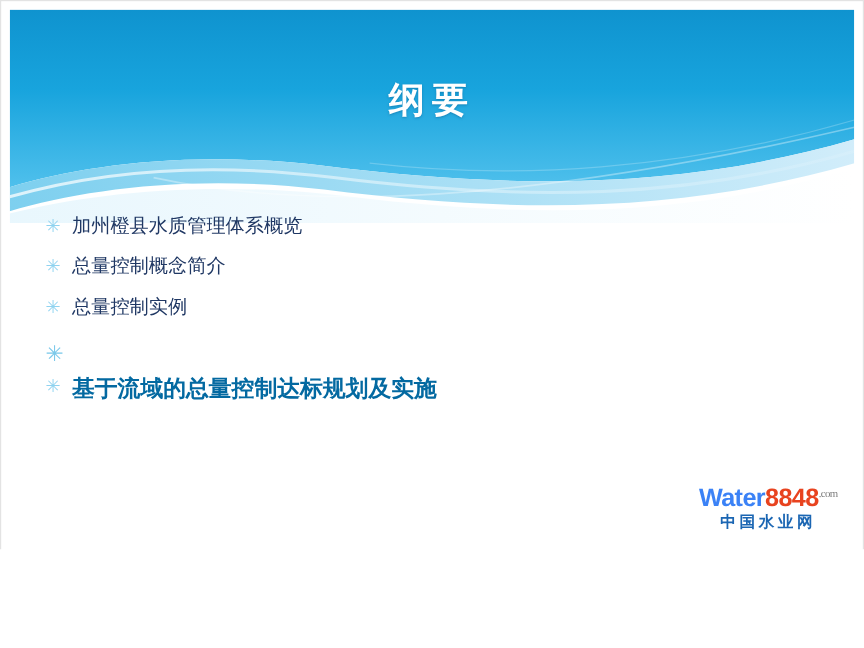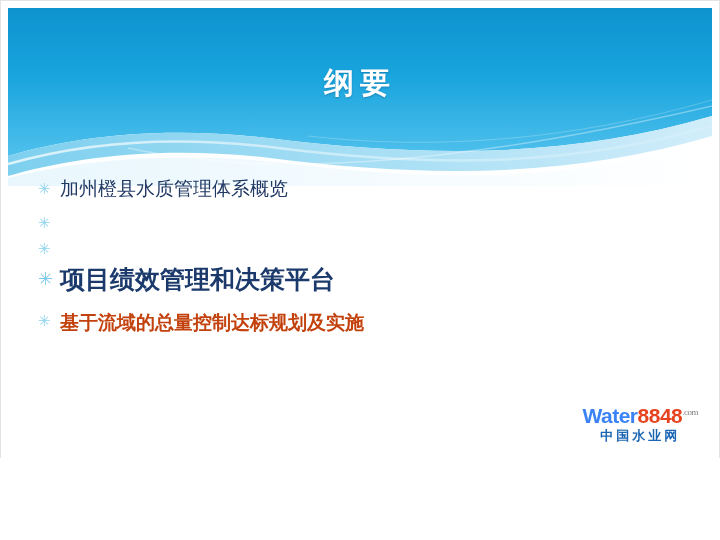--- a/index.html
+++ b/index.html
@@ -66,41 +66,41 @@
     width: 22px;
     flex: 0 0 22px;
     text-align: left;
     padding-top: 9px;
   }
   .bullet-text {
     color: #1f3864;
     font-family: "DejaVu Sans", sans-serif;
   }
   .lvl-normal .bullet-text {
-    font-size: 19px;
+    font-size: 16px;
     line-height: 32px;
     color: #203864;
     text-align: center;
   }
   .lvl-big .bullet-mark {
     color: #7cc9ea;
     font-size: 18px;
     padding-top: 12px;
   }
   .lvl-big .bullet-text {
     font-size: 25px;
     line-height: 44px;
     font-weight: bold;
     color: #1b3a6b;
   }
   .lvl-bold .bullet-text {
     font-size: 19px;
     line-height: 36px;
     font-weight: bold;
-    color: #c2410c;
+    color: #0369a1;
   }
 
   
   #watermark {
     position: absolute;
     left: 120px;
     top: 485px;
     font-size: 20px;
     color: #f2f2f2;
     letter-spacing: 2px;
@@ -189,29 +189,30 @@
 
   <div id="bullets">
 
     <div class="bullet-row lvl-normal">
       <span class="bullet-mark">✳</span>
       <span class="bullet-text">加州橙县水质管理体系概览</span>
     </div>
 
     <div class="bullet-row lvl-normal">
       <span class="bullet-mark">✳</span>
+      <span class="bullet-text">总量控制概念简介</span>
     </div>
 
     <div class="bullet-row lvl-normal">
       <span class="bullet-mark">✳</span>
+      <span class="bullet-text">总量控制实例</span>
     </div>
 
     <div class="bullet-row lvl-big">
       <span class="bullet-mark">✳</span>
-      <span class="bullet-text">项目绩效管理和决策平台</span>
     </div>
 
     <div class="bullet-row lvl-bold">
       <span class="bullet-mark">✳</span>
       <span class="bullet-text">基于流域的总量控制达标规划及实施</span>
     </div>
 
   </div>
 
   <div id="watermark">中国水业网</div>

